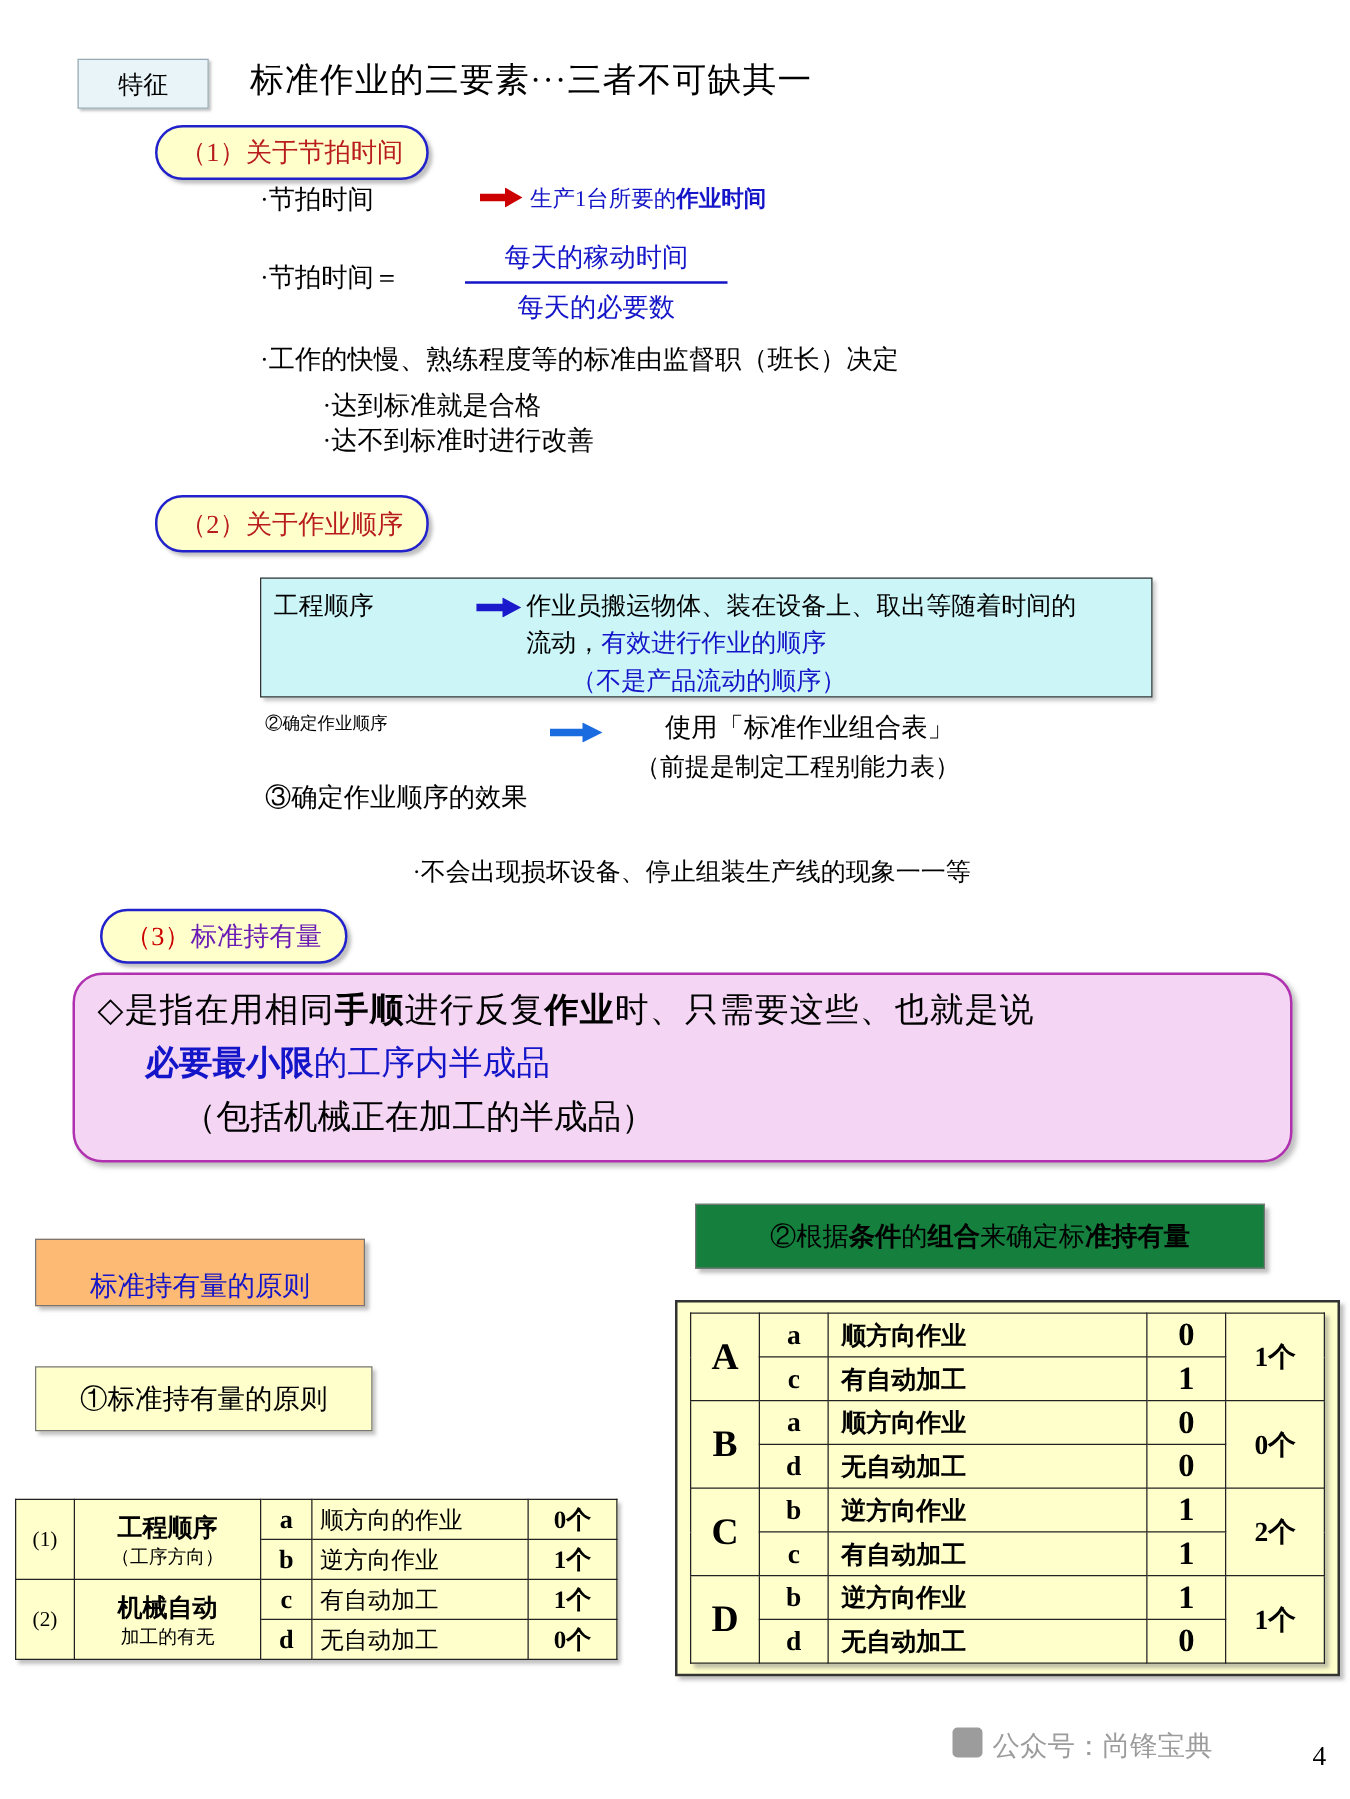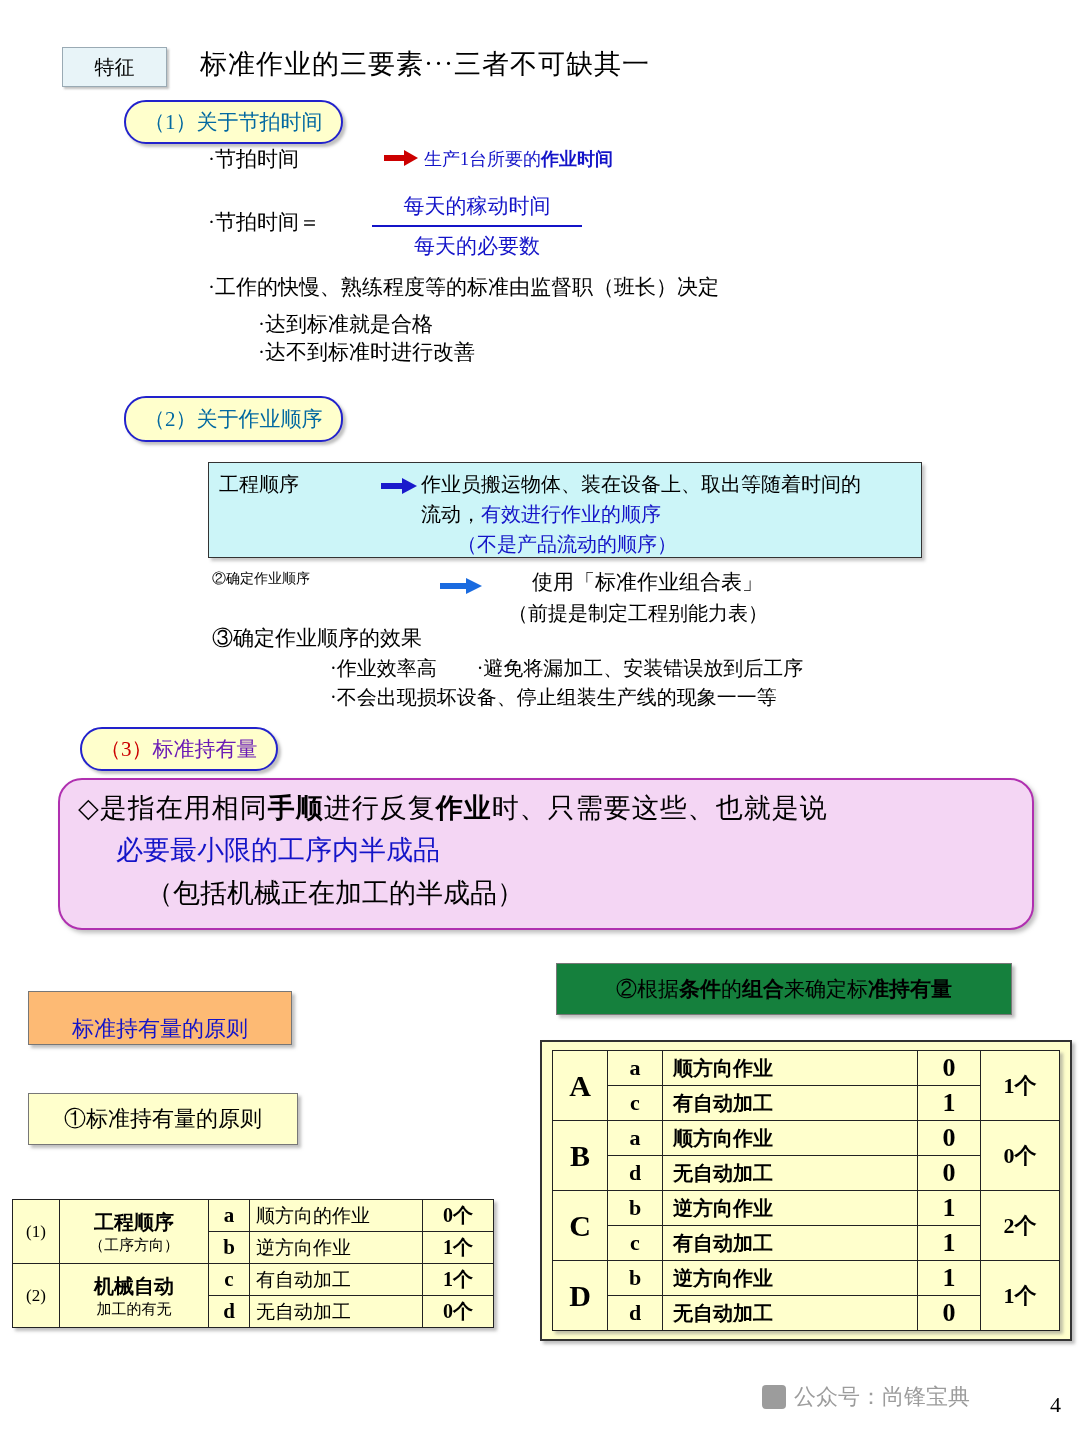--- a/index.html
+++ b/index.html
@@ -42,21 +42,21 @@
 
   
   .pill {
     background: #ffffcc;
     border: 2px solid #2222cc;
     border-radius: 22px;
     display: flex; align-items: center;
     padding: 0 18px;
     box-shadow: 3px 3px 3px rgba(130,130,130,0.5);
     font-size: 21px;
-    color: #0369a1;
+    color: #b91c1c;
     white-space: nowrap;
   }
   .pill-1 { left: 124px; top: 100px; height: 40px; }
   .pill-2 { left: 124px; top: 396px; height: 42px; }
   .pill-3 { left: 80px; top: 727px; height: 40px; color:#cc0000;}
   .pill-3 .purple { color:#6a1bb5; }
 
   
   .s1-line1 {
     left: 208px; top: 145px;
@@ -129,21 +129,21 @@
     left: 58px; top: 778px;
     width: 972px; height: 148px;
     background: #f4d6f4;
     border: 2px solid #b030b0;
     border-radius: 24px;
     box-shadow: 3px 3px 4px rgba(130,130,130,0.5);
   }
   .pink-l1 { position:absolute; left: 18px; top: 10px; font-size: 27px; letter-spacing: 1px;}
   .pink-l1 b { font-weight: bold; }
   .pink-l2 { position:absolute; left: 56px; top: 52px; font-size: 27px; color:#1414c8; }
-  .pink-l2 b { font-weight: normal; }
+  .pink-l2 b { font-weight: bold; }
   .pink-l3 { position:absolute; left: 86px; top: 95px; font-size: 27px; }
 
   
   .lb-title {
     left: 28px; top: 991px;
     width: 262px; height: 52px;
     background: #fdba74;
     border: 1px solid #777;
     display: flex; align-items: flex-end; justify-content: center;
     font-size: 22px; color: #1414c8;
@@ -202,21 +202,21 @@
   .tbl-right table td { background: #ffffcc; }
   .tbl-right td.grp { width: 42px; text-align: center; font-size: 30px; font-weight: bold; }
   .tbl-right td.code { width: 42px; text-align: center; font-size: 22px; font-weight: bold; }
   .tbl-right td.desc { width: 238px; font-size: 20px; font-weight: bold; padding-left: 10px;}
   .tbl-right td.val { width: 50px; text-align: center; font-size: 26px; font-weight: bold; }
   .tbl-right td.sum { width: 66px; text-align: center; font-size: 22px; font-weight: bold; }
 
   
   .wm {
     left: 762px; top: 1382px;
-    display: flex; align-items: center; gap: 8px;
+    display: flex; align-items: flex-start; gap: 8px;
     color: #8b8b8b;
     font-size: 22px;
     opacity: 0.85;
   }
   .wm-badge {
     width: 24px; height: 24px;
     background: #8b8b8b;
     border-radius: 4px;
     display: inline-block;
   }
@@ -275,21 +275,20 @@
   </div>
 
   <div class="abs s2-l2">②确定作业顺序</div>
   <svg class="abs arrow-blue2" viewBox="0 0 42 16">
     <path d="M0 5 H26 V0 L42 8 L26 16 V11 H0 Z" fill="#1a6be0"></path>
   </svg>
   <div class="abs s2-l2r">使用「标准作业组合表」</div>
   <div class="abs s2-l2r2">（前提是制定工程别能力表）</div>
 
   <div class="abs s2-l3">③确定作业顺序的效果</div>
-  <div class="abs s2-l4">·作业效率高　　·避免将漏加工、安装错误放到后工序</div>
   <div class="abs s2-l5">·不会出现损坏设备、停止组装生产线的现象一一等</div>
 
   <div class="abs pill pill-3">
     <span>（3）</span>
       <span class="purple">标准持有量</span>
   </div>
 
   <div class="abs pink-box">
     <div class="pink-l1">
       <span>◇是指在用相同</span><b>手顺</b><span>进行反复</span><b>作业</b><span>时、只需要这些、也就是说</span>

